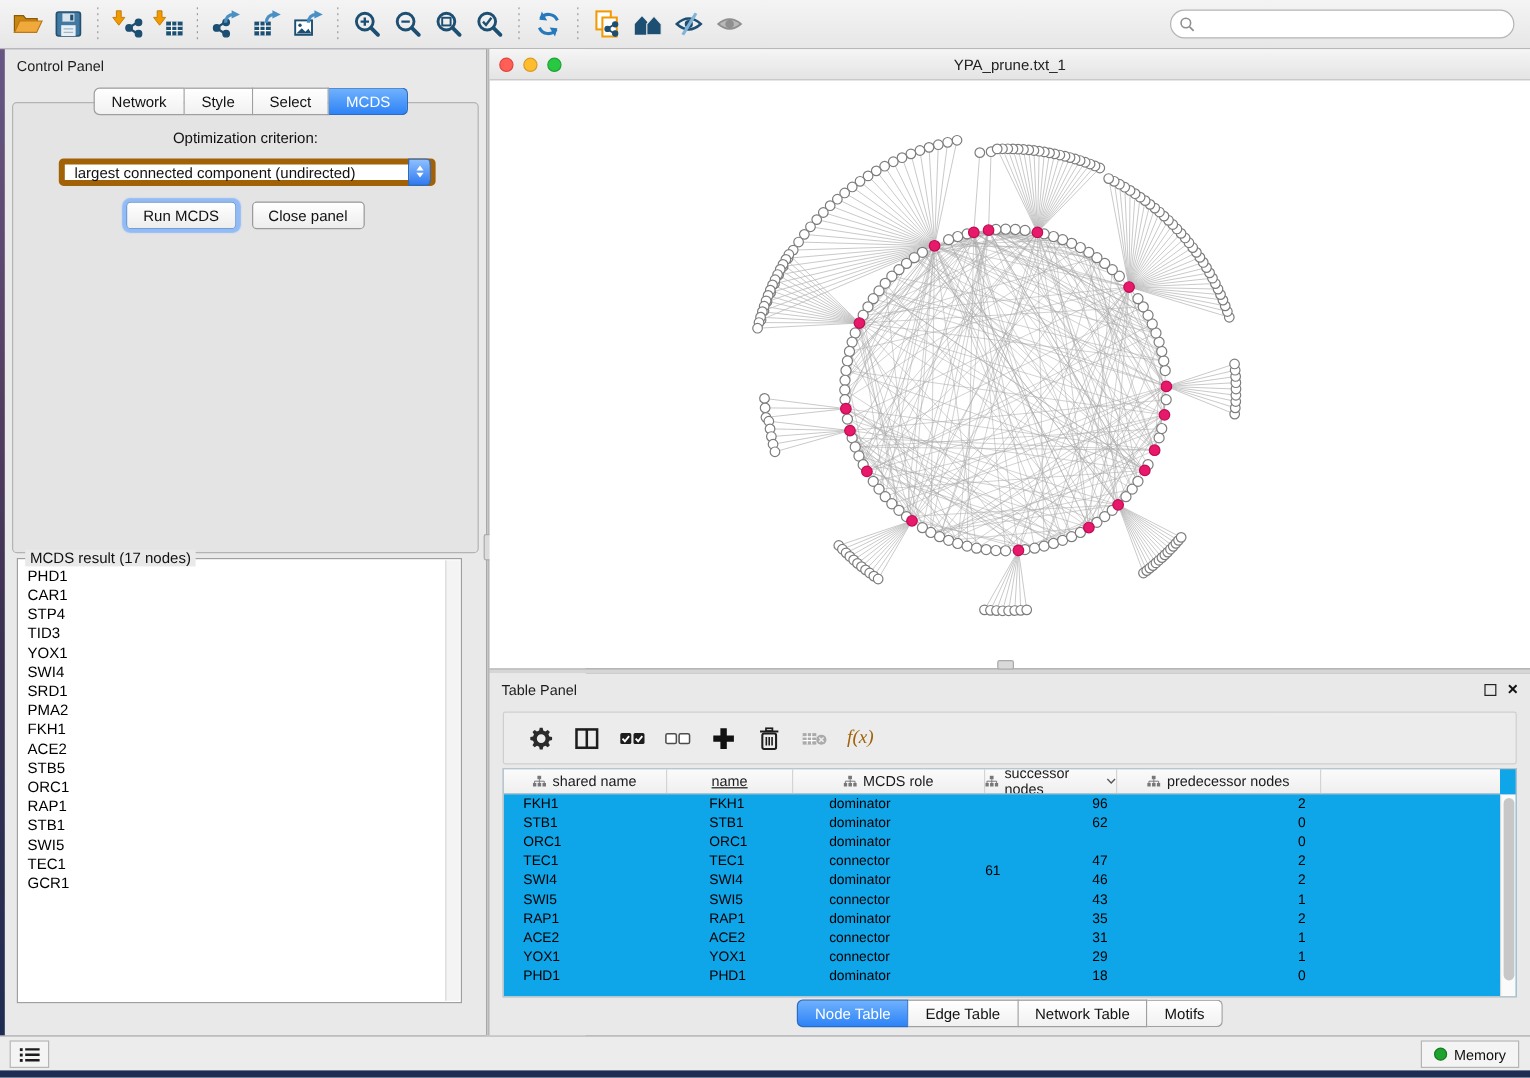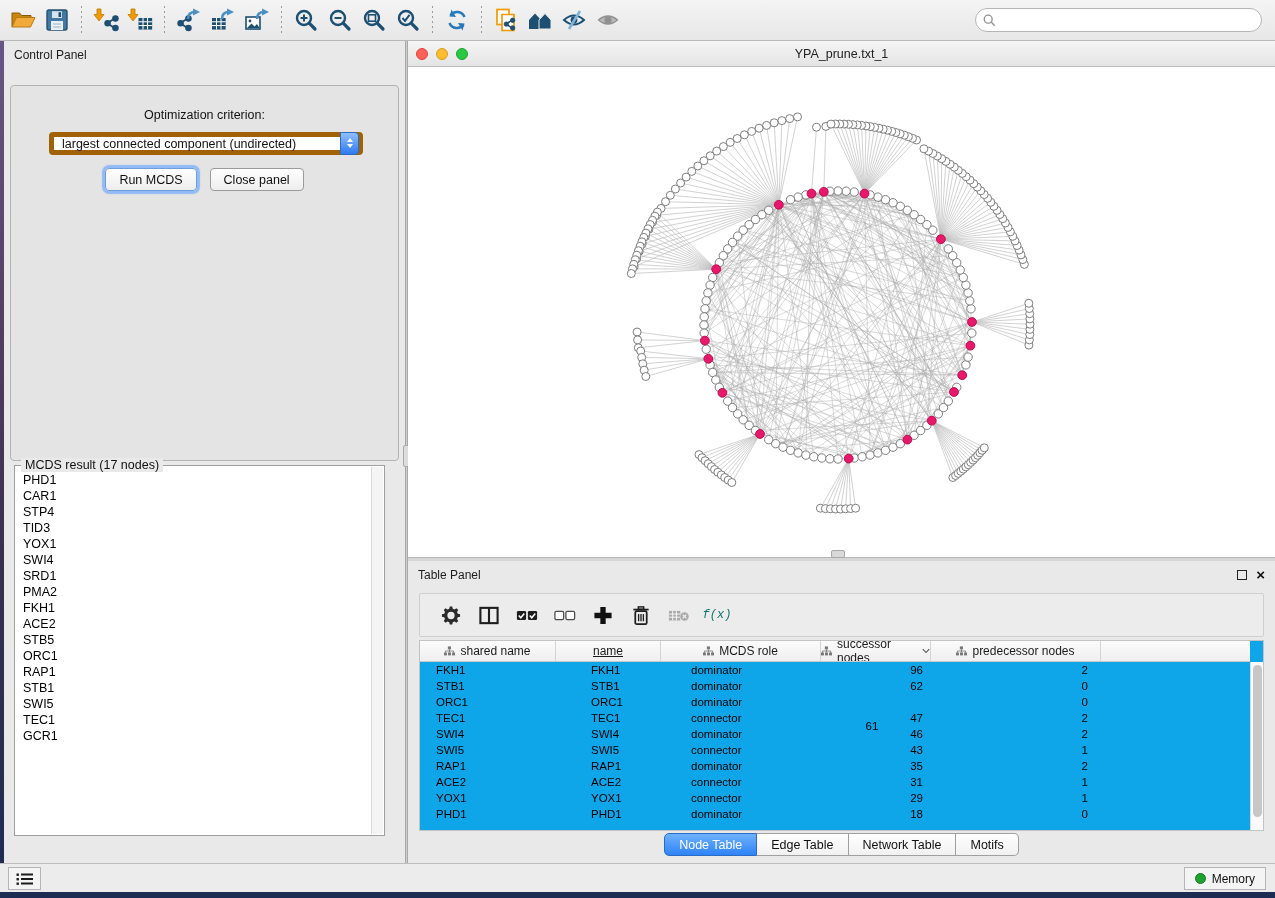--- a/index.html
+++ b/index.html
@@ -85,21 +85,21 @@
   .tl.green { background:#28c840; border:1px solid #1da333; }
   #net-title { position:absolute; left:0; right:0; text-align:center; font-size:12.5px; color:#222; }
   #graph { position:absolute; left:0; top:26px; }
 
   
   #table-panel { left:408px; top:561px; width:867px; height:302px; background:#e9e9e9; }
   #tp-toolbar { position:absolute; left:11px; top:32px; width:845px; height:44px; background:#ececec;
     border:1px solid #cfcfcf; border-radius:2px; display:flex; align-items:center; padding-left:12px; }
   .tp-icon { width:38px; height:34px; display:flex; align-items:center; justify-content:center; }
   .tp-icon svg { width:22px; height:21px; }
-  .tp-icon .fx { font-family:Liberation Mono, monospace; font-style:italic; font-size:12px; color:#0f766e; }
+  .tp-icon .fx { font-family:Liberation Serif, serif; font-style:italic; font-size:16px; color:#a16207; }
   #node-table { position:absolute; left:11px; top:79px; width:845px; height:191px; background:#0ea5e9; border:1px solid #c3c3c3; }
   #nt-header { position:absolute; left:0; top:0; right:13px; height:21px; background:linear-gradient(#fbfbfb,#efefef);
     border-bottom:1px solid #c9c9c9; display:flex; }
   .nt-hcell { display:flex; align-items:center; justify-content:center; gap:5px; border-right:1px solid #d4d4d4;
     font-size:12px; color:#1a1a1a; overflow:hidden; }
   .nt-hcell svg.tree { width:11px; height:10px; flex:none; }
   .nt-hcell svg.chev { width:9px; height:6px; }
   #nt-body { position:absolute; left:0; top:21px; right:13px; bottom:0; overflow:hidden; }
   .nt-row { display:flex; height:16px; align-items:center; }
   .nt-cell { font-size:11.5px; color:#000; white-space:nowrap; overflow:hidden; }
@@ -293,20 +293,26 @@
 </div>
 
 <div id="control-panel" class="abs">
   <div class="panel-title-row">
     <span class="panel-title">Control Panel</span>
     <span class="win-btns">
       <span class="float-btn"></span>
       <span class="close-btn">×</span>
     </span>
   </div>
+  <div id="cp-tabs" class="seg-tabs">
+      <div class="seg-tab">Network</div>
+      <div class="seg-tab">Style</div>
+      <div class="seg-tab">Select</div>
+      <div class="seg-tab sel">MCDS</div>
+    </div>
   <div id="cp-box">
     <div id="opt-label">Optimization criterion:</div>
     <div id="dropdown">
       <span class="dd-text">largest connected component (undirected)</span>
       <span class="stepper">
           <span class="tri-up"></span>
           <span class="tri-dn"></span>
         </span>
     </div>
     <div class="btn-row">
@@ -758,21 +764,21 @@
           <div class="nt-cell" style="width: 136px; text-align: left; padding-left: 16px;">STB1</div>
           <div class="nt-cell" style="width: 105px; text-align: left; padding-left: 35px;">STB1</div>
           <div class="nt-cell" style="width: 160px; text-align: left; padding-left: 30px;">dominator</div>
           <div class="nt-cell" style="width: 110px; text-align: right; padding-right: 8px;">62</div>
           <div class="nt-cell" style="width: 170px; text-align: right; padding-right: 13px;">0</div>
         </div>
         <div class="nt-row">
           <div class="nt-cell" style="width: 136px; text-align: left; padding-left: 16px;">ORC1</div>
           <div class="nt-cell" style="width: 105px; text-align: left; padding-left: 35px;">ORC1</div>
           <div class="nt-cell" style="width: 160px; text-align: left; padding-left: 30px;">dominator</div>
-          <div class="nt-cell" style="width: 110px; text-align: center; padding-right: 8px; margin-top: 48px;">61</div>
+          <div class="nt-cell" style="width: 110px; text-align: left; padding-right: 8px; margin-top: 48px;">61</div>
           <div class="nt-cell" style="width: 170px; text-align: right; padding-right: 13px;">0</div>
         </div>
         <div class="nt-row">
           <div class="nt-cell" style="width: 136px; text-align: left; padding-left: 16px;">TEC1</div>
           <div class="nt-cell" style="width: 105px; text-align: left; padding-left: 35px;">TEC1</div>
           <div class="nt-cell" style="width: 160px; text-align: left; padding-left: 30px;">connector</div>
           <div class="nt-cell" style="width: 110px; text-align: right; padding-right: 8px;">47</div>
           <div class="nt-cell" style="width: 170px; text-align: right; padding-right: 13px;">2</div>
         </div>
         <div class="nt-row">

